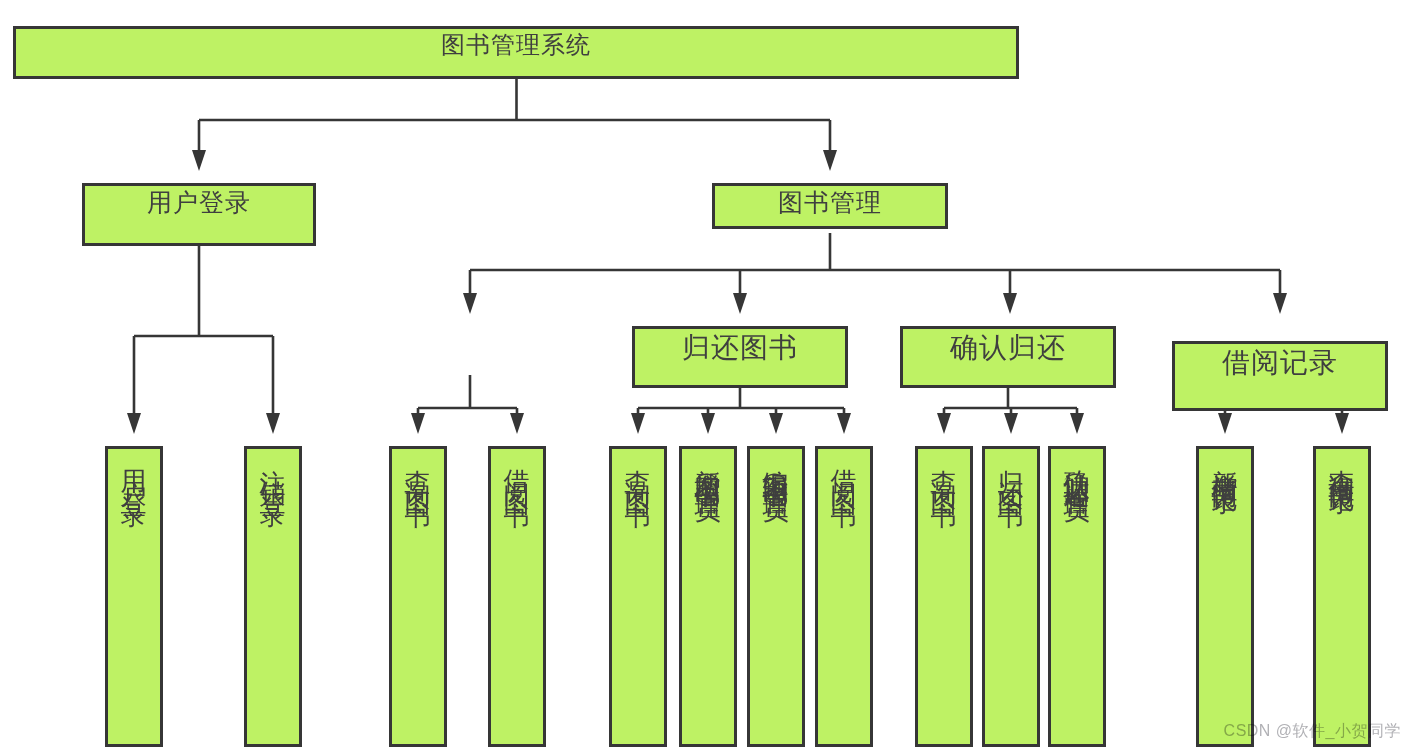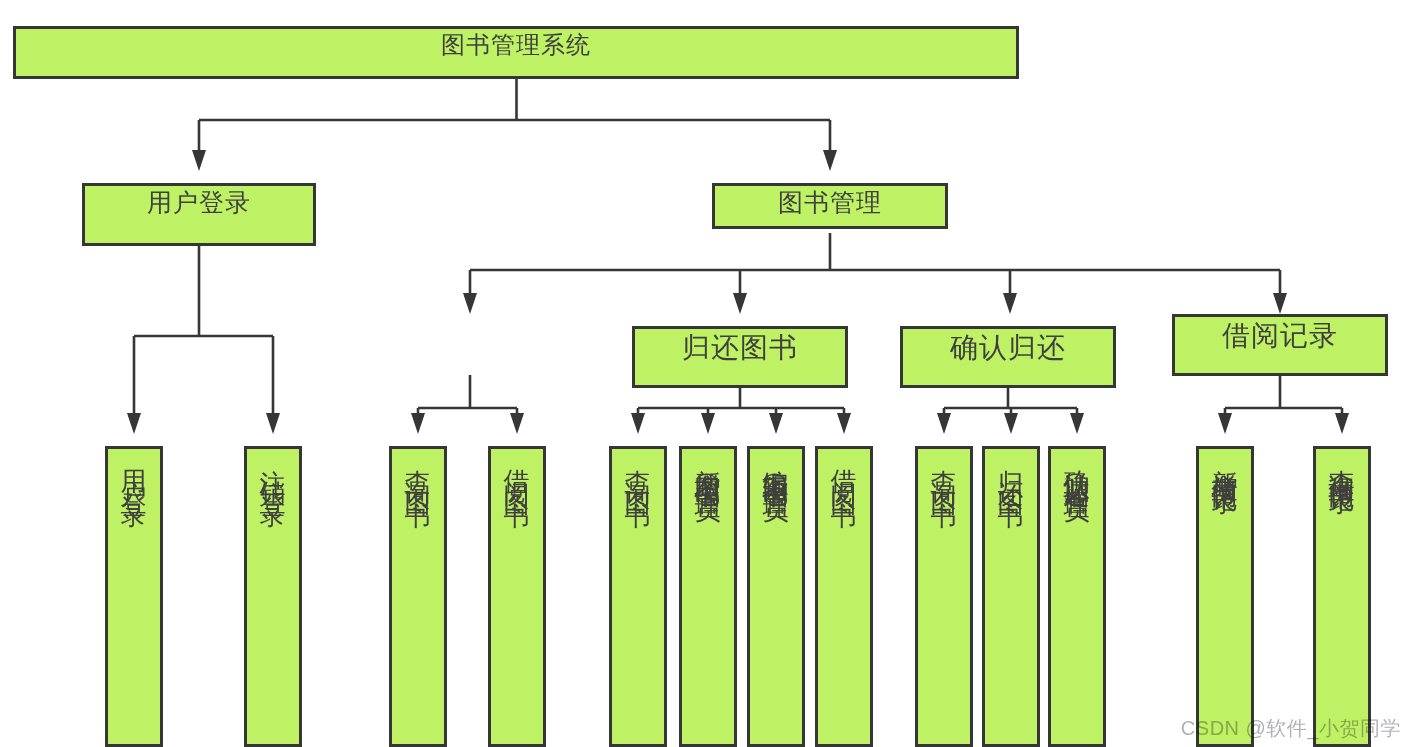--- a/index.html
+++ b/index.html
@@ -45,21 +45,21 @@
     line-height: 1;
     font-size: 26px;
     color: var(--text);
   }
   .v-short { letter-spacing: 11px; }
   .v-long  { letter-spacing: 4px; }
   .watermark {
     position: absolute;
     right: 4px;
     bottom: 5px;
-    font-size: 20px;
+    font-size: 16px;
     letter-spacing: 0.5px;
     color: var(--watermark);
     mix-blend-mode: multiply;
     white-space: nowrap;
     margin-top: 6px;
   }
 </style>
 </head>
 <body>
 
@@ -95,21 +95,21 @@
   <div class="box lbl2" style="left:712px; top:170px; width:236px; height:46px">
     <span>图书管理</span>
   </div>
 
   <div class="box lbl3" style="left:632px; top:313px; width:216px; height:62px">
     <span>归还图书</span>
   </div>
   <div class="box lbl3" style="left:900px; top:313px; width:216px; height:62px">
     <span>确认归还</span>
   </div>
-  <div class="box lbl3" style="left:1172px; top:301px; width:216px; height:62px">
+  <div class="box lbl3" style="left:1172px; top:328px; width:216px; height:70px">
     <span>借阅记录</span>
   </div>
 
   <div class="box leaf" style="left:105px">
     <span class="vtext v-short">用户登录</span>
   </div>
   <div class="box leaf" style="left:244px">
     <span class="vtext v-short">注销登录</span>
   </div>
 

